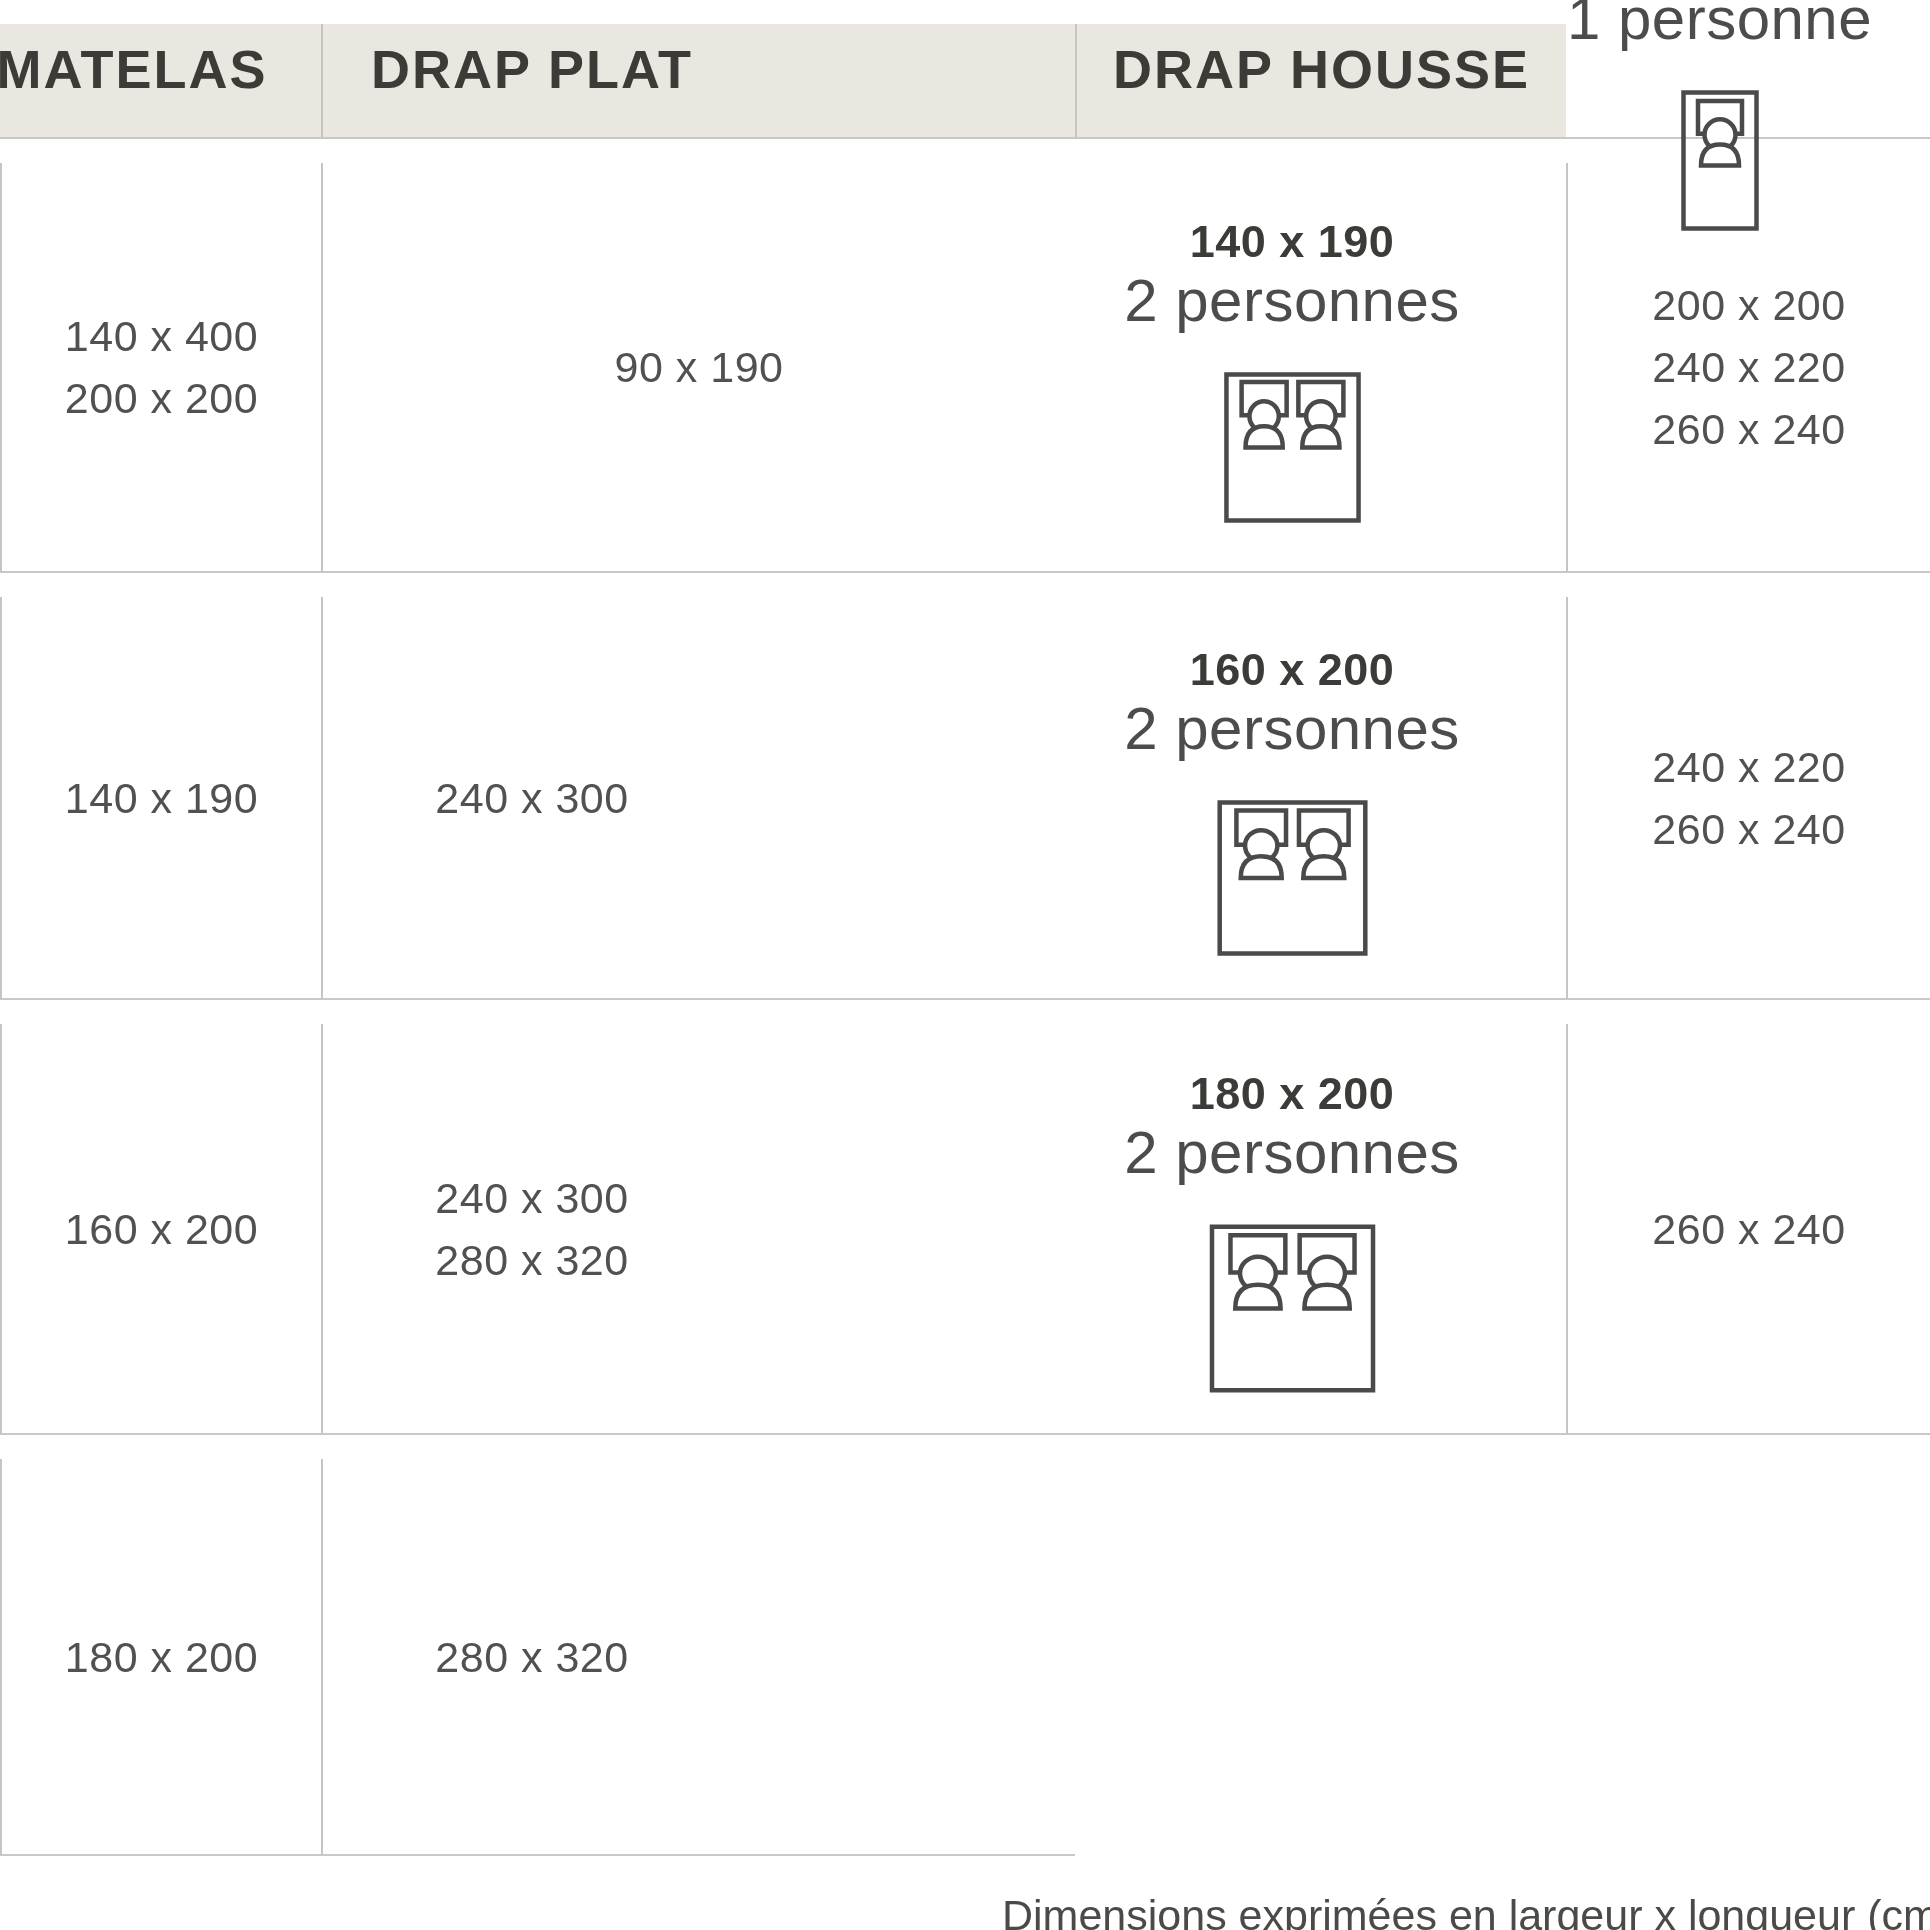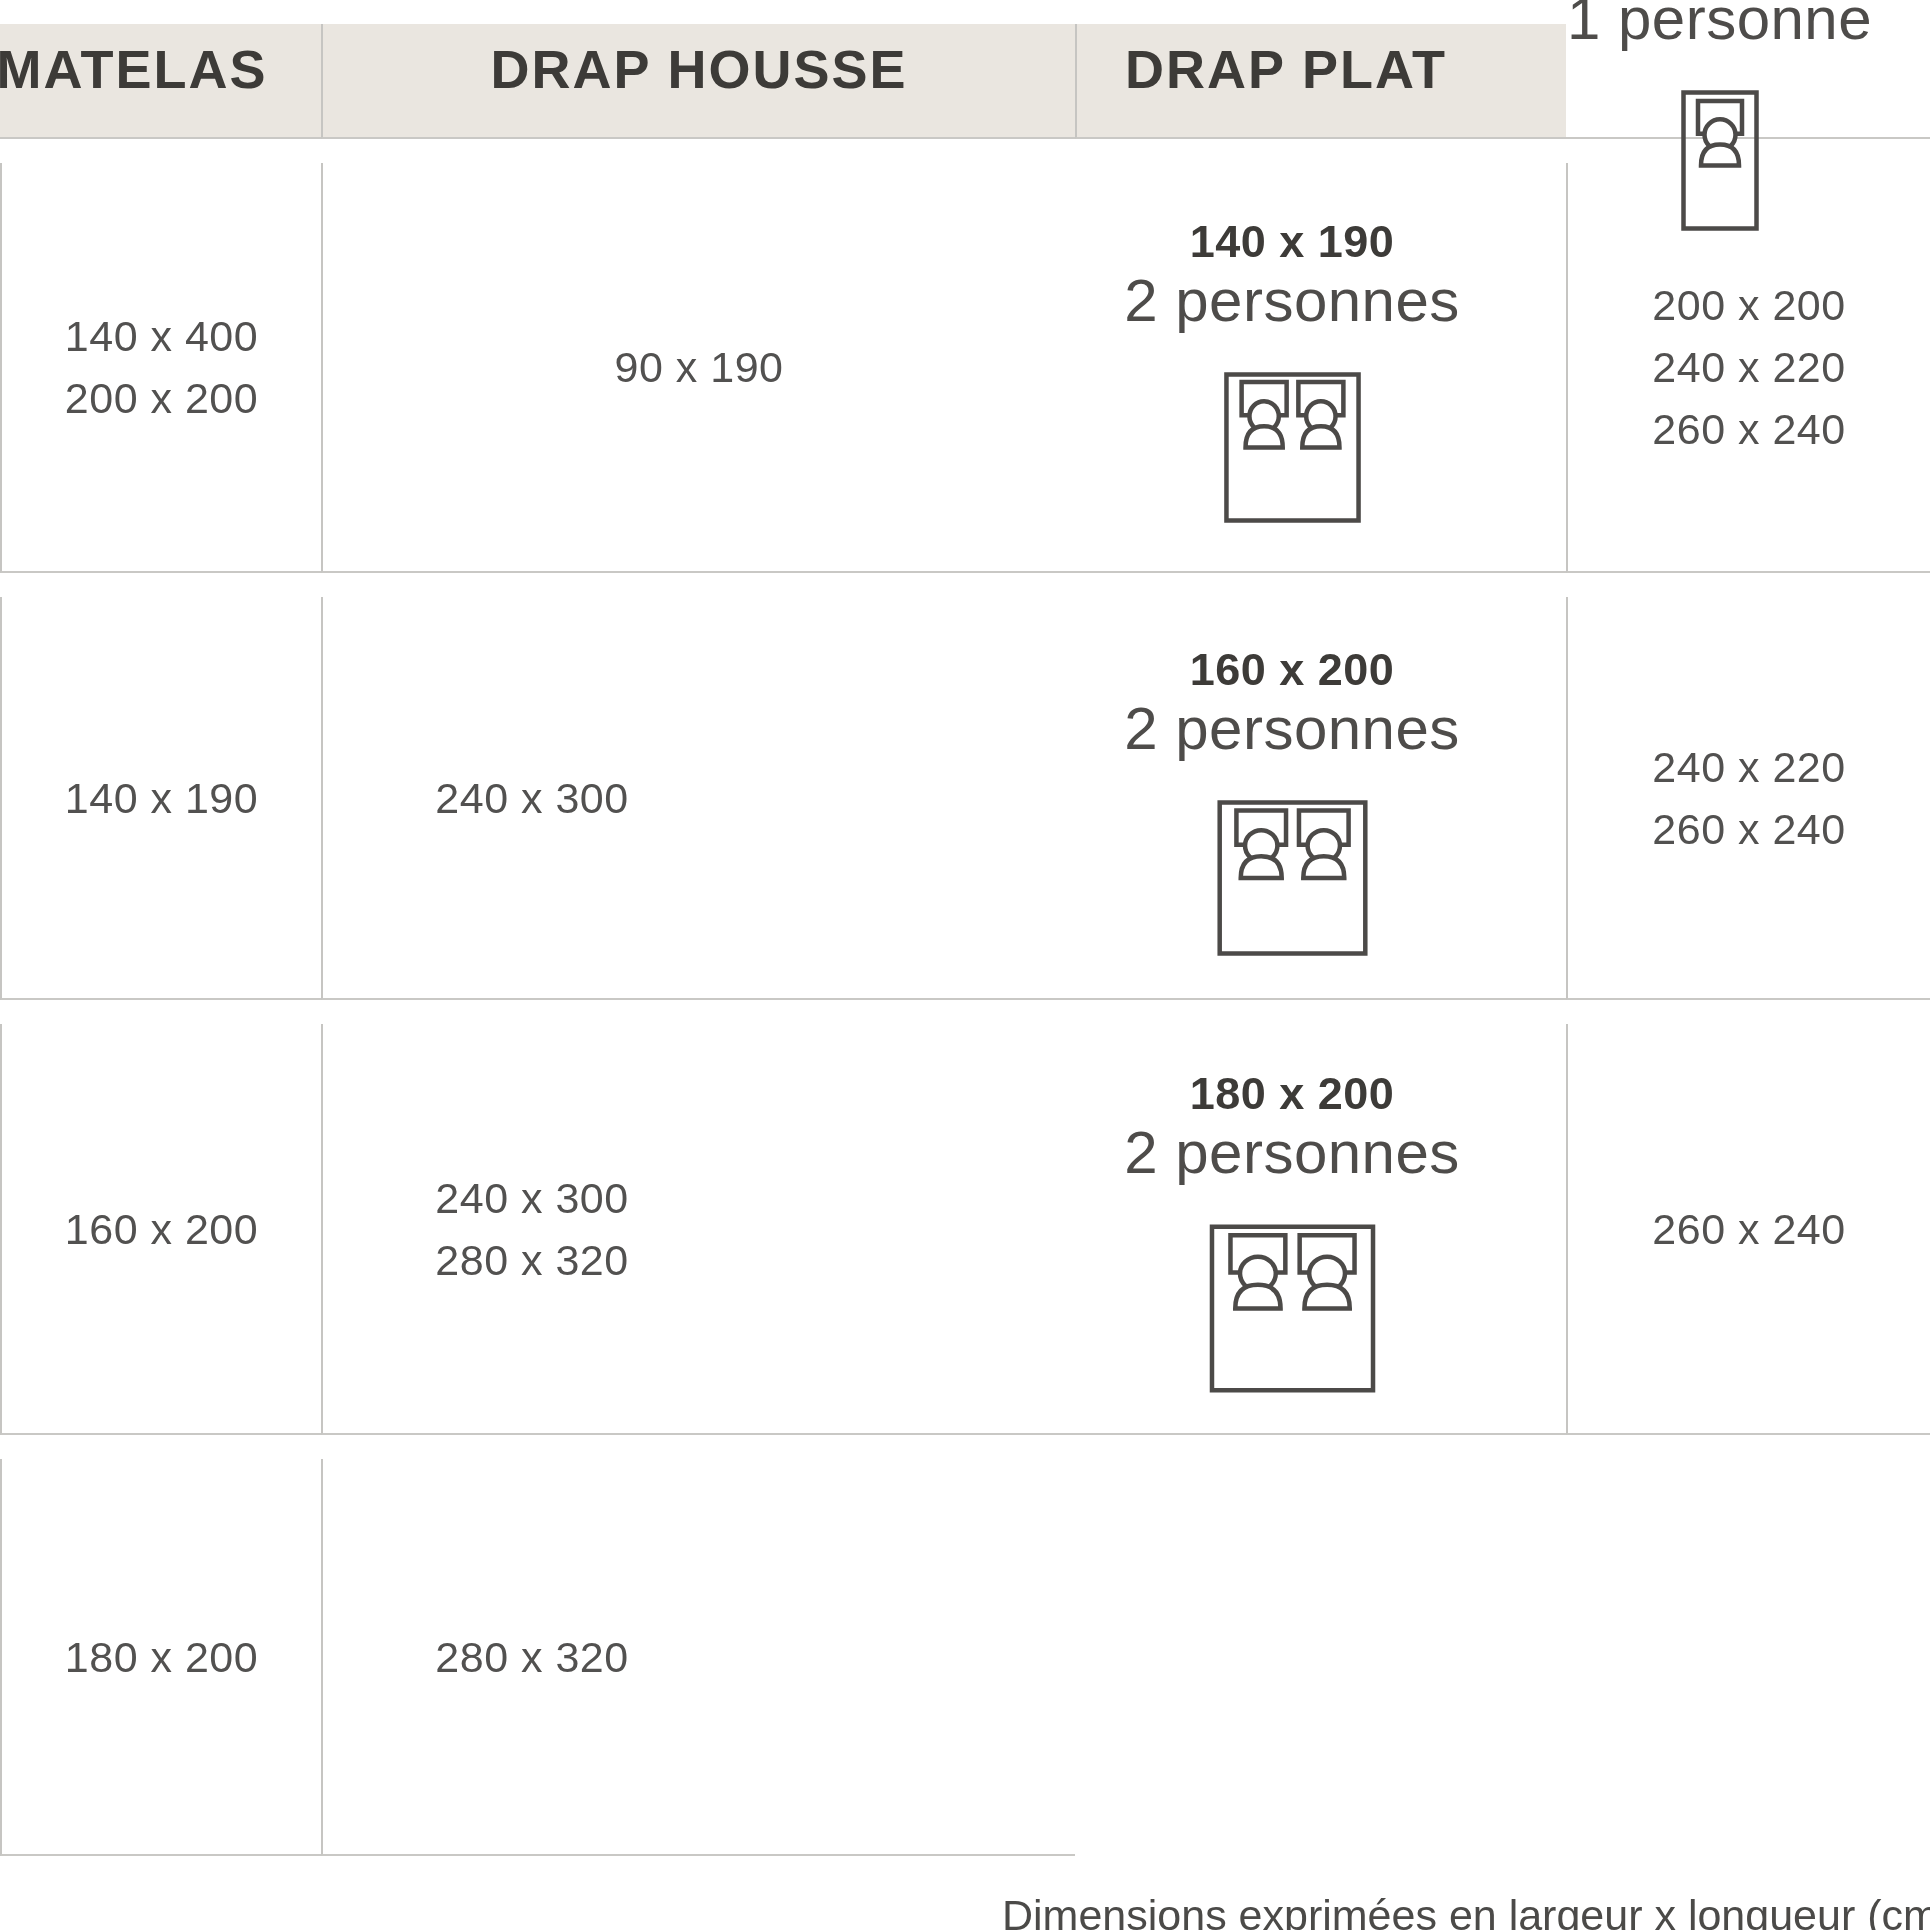--- a/index.html
+++ b/index.html
@@ -108,27 +108,27 @@
 <body>
 
 <div class="page">
   <div class="size-table">
 
     <div class="cell head c1">
       <div class="shift-left">
           <span class="head-label">MATELAS</span>
         </div>
     </div>
+    <div class="cell head c4">
+      <div class="wide-right">
+          <span class="head-label">DRAP PLAT</span>
+        </div>
+    </div>
     <div class="cell head c3">
       <span class="head-label">DRAP HOUSSE</span>
-    </div>
-    <div class="cell head c4">
-      <div class="wide-right">
-          <span class="head-label">DRAP PLAT</span>
-        </div>
     </div>
 
     <div class="cell c1">
       <div class="shift-left">
         <div class="mattress-size">90 x 190</div>
         <div class="persons">1 personne</div>
         <svg class="bed" width="78" height="141" viewBox="0 0 78 142" preserveAspectRatio="none">
           <rect x="2.5" y="2.5" width="73" height="137"></rect>
           <rect x="17" y="11" width="44" height="33"></rect>
           <circle class="white" cx="39" cy="45" r="15.5"></circle>

